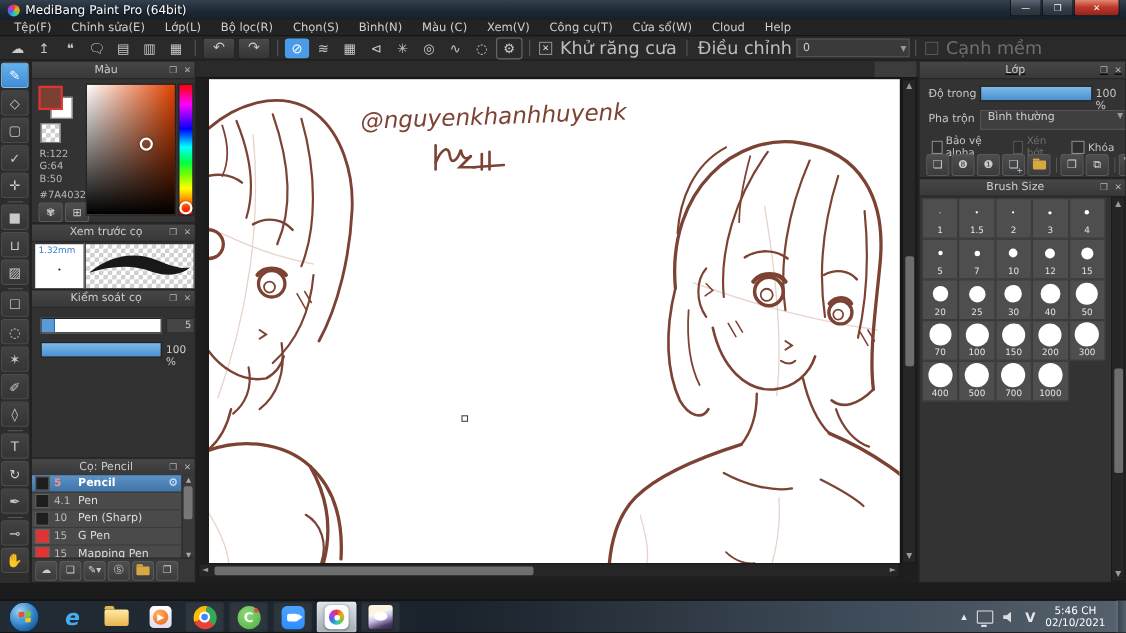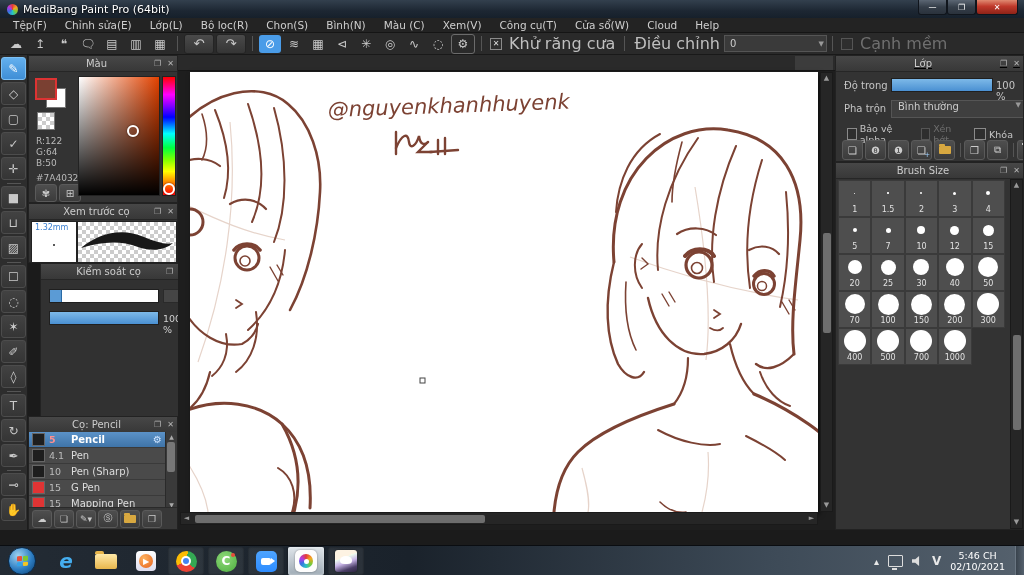--- a/index.html
+++ b/index.html
@@ -315,21 +315,21 @@
       <div id="pv-size-label">1.32mm</div>
       <div id="pv-dot"></div>
     </div>
     <div id="pv-stroke" class="checker">
       <svg width="98" height="40" viewBox="0 0 98 40">
         <path d="M3,26 C 22,10 45,6 66,15 C 78,20 88,23 95,21 C 87,28 74,30 60,25 C 42,18 22,20 3,26 Z" fill="#181818"></path>
       </svg>
     </div>
   </div>
 
-  <div class="panel" style="left:40px;top:263px;width:150px;height:185px;background:#313131;">
+  <div class="panel" style="left:28px;top:263px;width:150px;height:185px;background:#313131;">
     <div class="phead">
       <span class="picon"></span>
       <span class="ptitle">Kiểm soát cọ</span>
       <span class="picon">❐</span>
       <span class="picon">✕</span>
     </div>
     <div class="slider-track" style="left:8px;top:25px;width:108px;background:#fff;">
       <div style="width:11px;height:100%;background:#5b9bd5;border-right:1px solid #2a6aa5;"></div>
     </div>
     <div class="valbox" style="left:122px;top:25px;">5</div>

